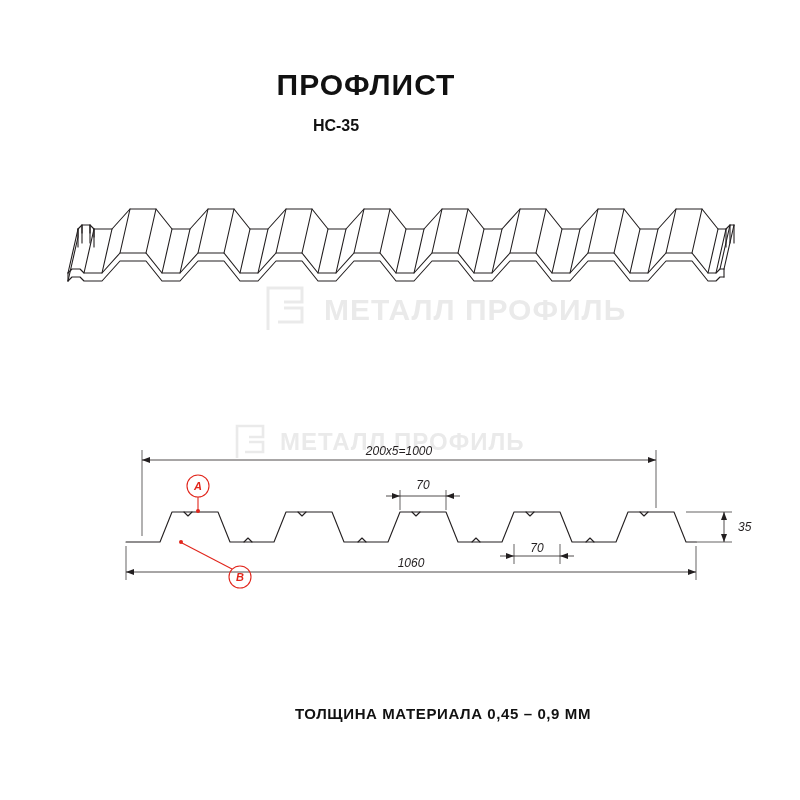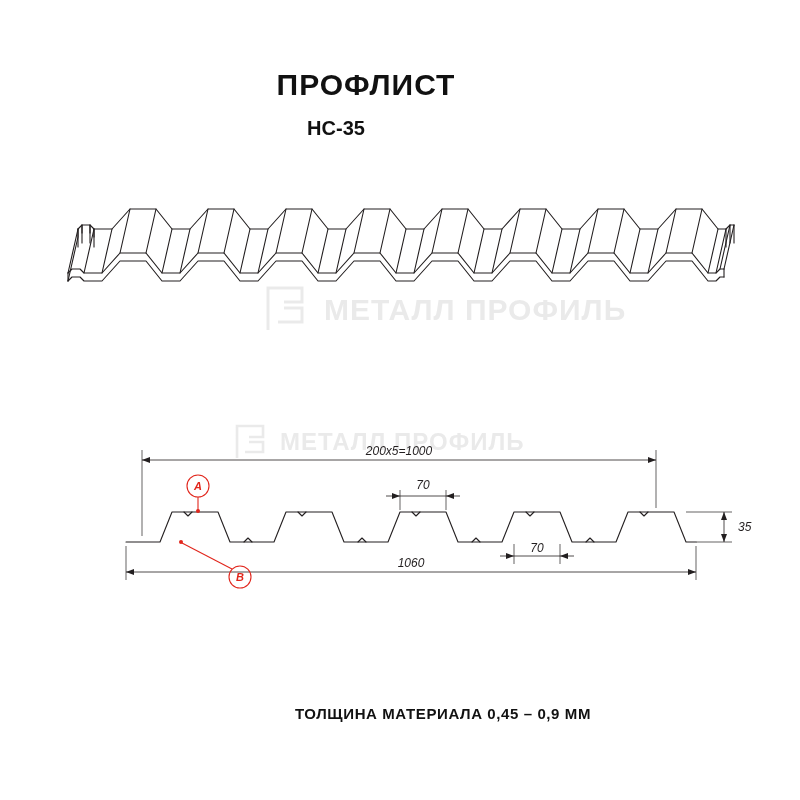--- a/index.html
+++ b/index.html
@@ -29,21 +29,21 @@
     font-weight: bold;
     letter-spacing: 1px;
     color: #111;
   }
   .subtitle {
     position: absolute;
     top: 117px;
     left: 0;
     width: 672px;
     text-align: center;
-    font-size: 20px;
+    font-size: 16px;
     font-weight: bold;
     color: #111;
   }
   .footer {
     position: absolute;
     top: 705px;
     left: 0;
     width: 800px;
     text-align: center;
     font-size: 15px;

